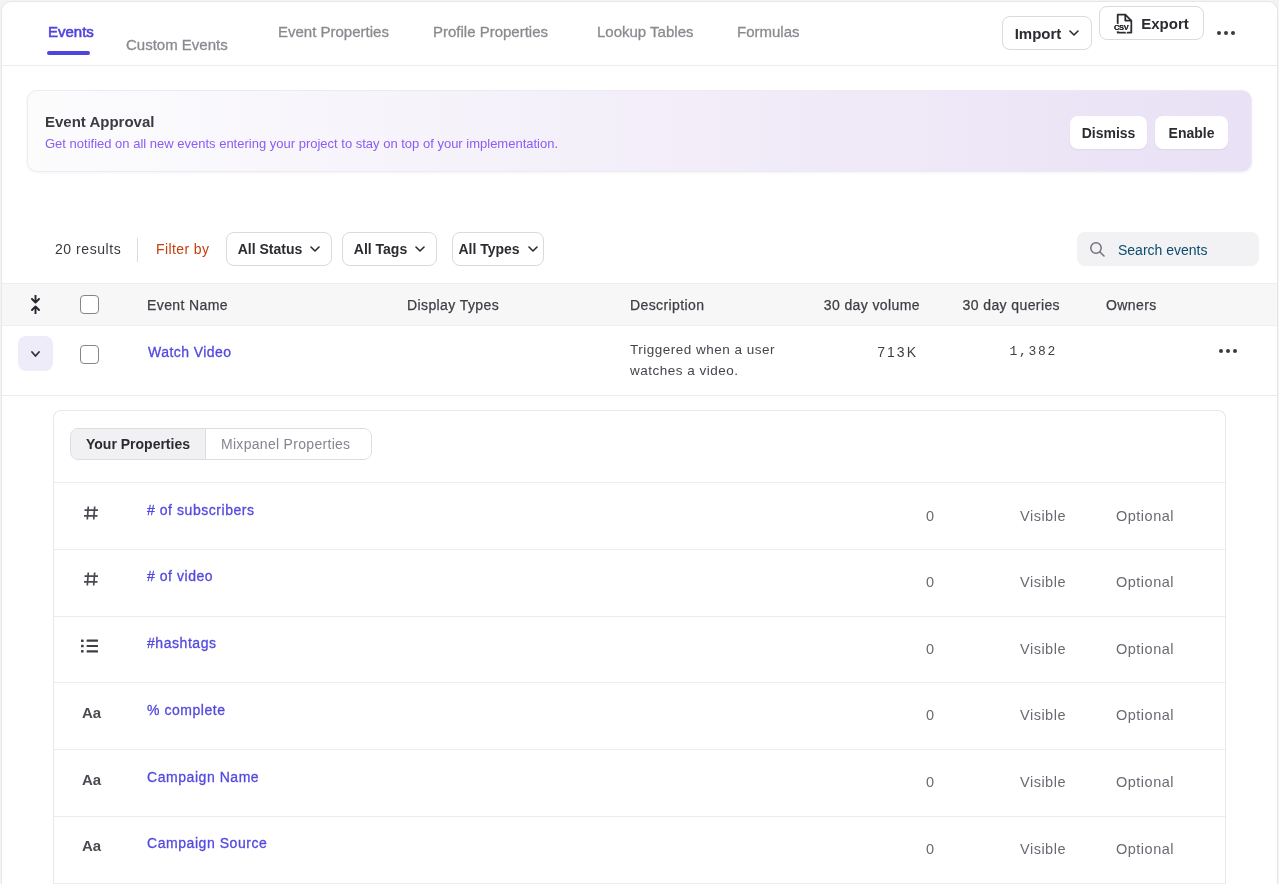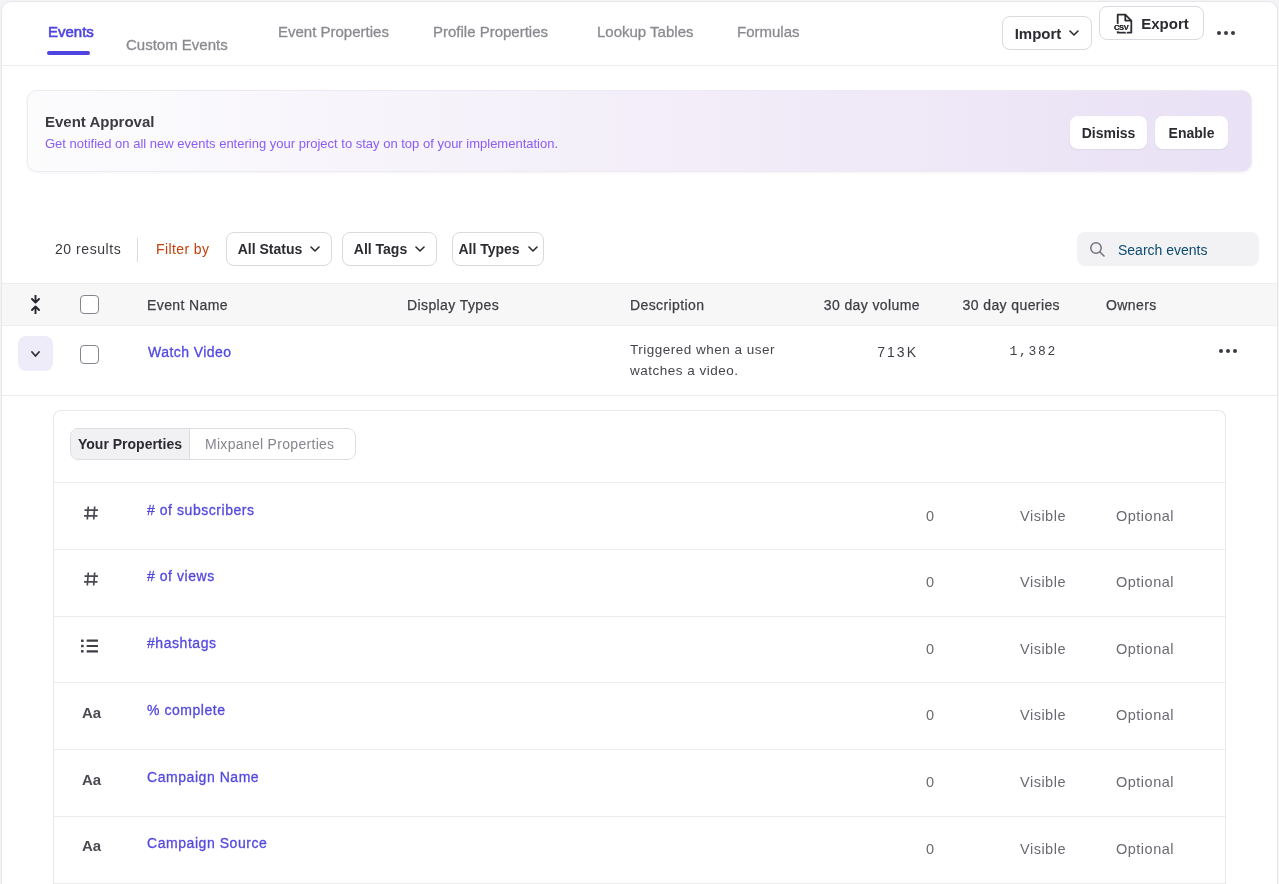--- a/index.html
+++ b/index.html
@@ -44,21 +44,21 @@
   .th { position:absolute; top:297px; font-size:14px; color:#3e3e45; letter-spacing:0.4px; -webkit-text-stroke:0.25px currentColor; white-space:nowrap; }
   .cb { position:absolute; width:19px; height:19px; border:1px solid #85858e; border-radius:4px; background:#fff; }
   
   .rowline { position:absolute; left:2px; top:395px; width:1275px; height:1px; background:#ececef; }
   
   .inner {
     position:absolute; left:53px; top:410px; width:1173px; height:475px;
     border:1px solid #e8e8eb; border-bottom:none; border-radius:8px 8px 0 0; background:#fff;
   }
   .seg { position:absolute; left:70px; top:428px; height:32px; display:flex; border:1px solid #dcdce1; border-radius:8px; overflow:hidden; }
-  .seg1 { background:#f1f1f3; color:#2b2b31; font-weight:700; font-size:14px; display:flex; align-items:center; padding:0 7px; border-right:1px solid #dcdce1; }
+  .seg1 { background:#f1f1f3; color:#2b2b31; font-weight:700; font-size:14px; display:flex; align-items:center; padding:0 15px; border-right:1px solid #dcdce1; }
   .seg2 { background:#fff; color:#85858e; font-size:14px; display:flex; align-items:center; padding:0 21px 0 15px; letter-spacing:0.3px; }
   .pname { position:absolute; left:147px; font-size:14px; color:#5349e0; letter-spacing:0.55px; -webkit-text-stroke:0.3px currentColor; white-space:nowrap; }
   .pval { position:absolute; font-size:14.5px; color:#6a6a73; letter-spacing:0.5px; white-space:nowrap; }
   .link { color:#5349e0; -webkit-text-stroke:0.3px currentColor; }
 </style>
 </head>
 <body>
 <div id="page">
   <div class="card"></div>
 
@@ -162,21 +162,21 @@
         <path d="M5.3 1.5L4.3 14.5M11.7 1.5L10.7 14.5M1.5 5.2h13.5M1 10.8h13.5" stroke="#4a4a52" stroke-width="1.7"></path>
       </svg></div>
   <div class="pname" style="top:502px;"># of subscribers</div>
   <div class="pval" style="right:344.5px; top:507.5px;">0</div>
   <div class="pval" style="left:1020px; top:507.5px;">Visible</div>
   <div class="pval" style="left:1116px; top:507.5px;">Optional</div>
   <div class="abs" style="left:54px; top:549.25px; width:1171px; height:1px; background:#ececef;"></div>
   <div class="abs" style="left:83px; top:571.25px;"><svg width="16" height="16" viewBox="0 0 16 16" fill="none">
         <path d="M5.3 1.5L4.3 14.5M11.7 1.5L10.7 14.5M1.5 5.2h13.5M1 10.8h13.5" stroke="#4a4a52" stroke-width="1.7"></path>
       </svg></div>
-  <div class="pname" style="top:568.25px;"># of views</div>
+  <div class="pname" style="top:568.25px;"># of video</div>
   <div class="pval" style="right:344.5px; top:573.75px;">0</div>
   <div class="pval" style="left:1020px; top:573.75px;">Visible</div>
   <div class="pval" style="left:1116px; top:573.75px;">Optional</div>
   <div class="abs" style="left:54px; top:615.5px; width:1171px; height:1px; background:#ececef;"></div>
   <div class="abs" style="left:81px; top:638.5px;"><svg width="17" height="14" viewBox="0 0 17 14" fill="none">
         <rect x="0" y="0.4" width="2.6" height="2.6" rx="0.6" fill="#3f3f46"></rect>
         <rect x="5.6" y="0.6" width="11.4" height="2.2" rx="0.5" fill="#3f3f46"></rect>
         <rect x="0" y="5.7" width="2.6" height="2.6" rx="0.6" fill="#3f3f46"></rect>
         <rect x="5.6" y="5.9" width="11.4" height="2.2" rx="0.5" fill="#3f3f46"></rect>
         <rect x="0" y="11" width="2.6" height="2.6" rx="0.6" fill="#3f3f46"></rect>

